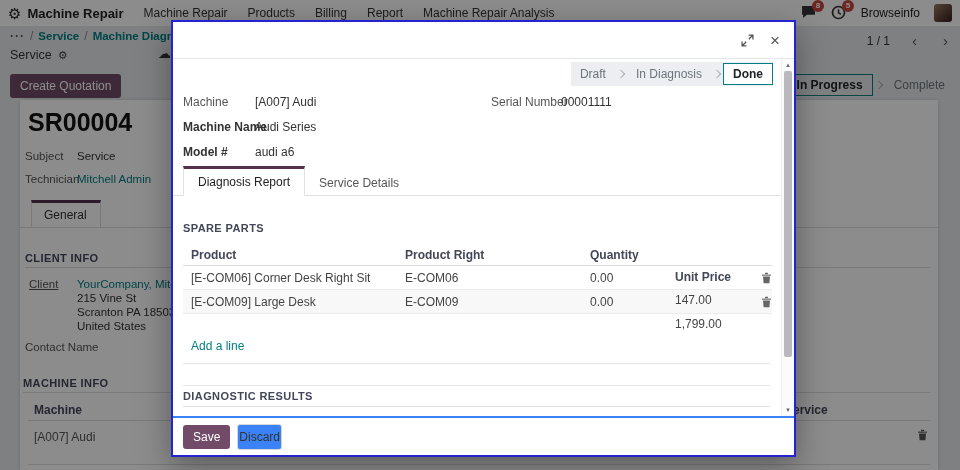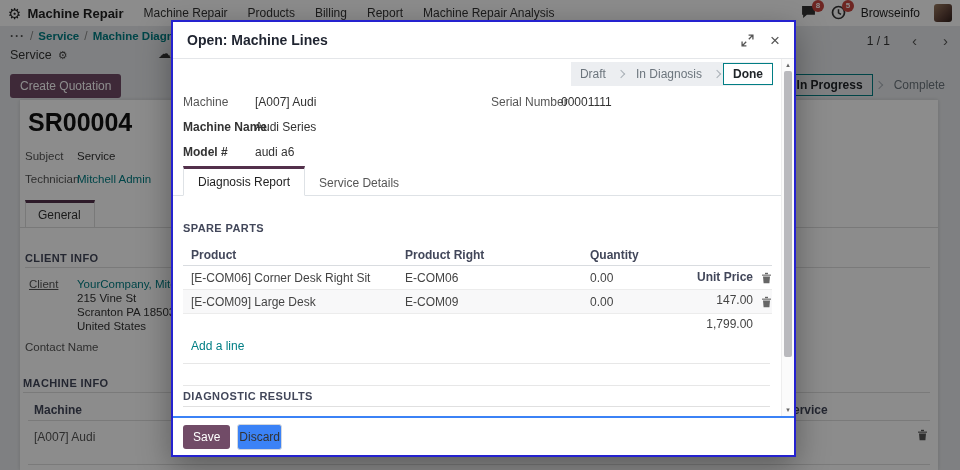--- a/index.html
+++ b/index.html
@@ -87,21 +87,21 @@
   .m-tab.active { background:#fff; border:1px solid #dee2e6; border-bottom:1px solid #fff;
                   border-top:3px solid #53304b; color:#222; }
 
   .sp-table { top:222px; left:10px; width:589px; font-size:12px; }
   .sp-row { display:flex; align-items:center; height:24px; border-bottom:1px solid #ececec; }
   .sp-row.head { height:22px; border-bottom:1px solid #d9dce0; }
   .sp-row.odd { background:#f8f8f9; }
   .c-product { width:222px; padding-left:8px; color:#444; overflow:hidden; white-space:nowrap; }
   .c-code { width:185px; color:#444; }
   .c-qty { width:85px; color:#444; }
-  .c-price { width:78px; text-align:right; color:#444;margin-top:44px; }
+  .c-price { width:78px; text-align:left; color:#444;margin-top:44px; }
   .c-trash { width:19px; display:flex; justify-content:flex-end; }
   .sp-row.head .c-product,.sp-row.head .c-code { font-weight:bold; color:#42475a; }
   .sp-row.head .c-qty,.sp-row.head .c-price { font-weight:bold; color:#42475a; }
   .addline { top:317px; left:18px; font-size:12px; color:#017e84; }
   .tbl-bottom { top:341px; left:10px; right:24px; height:1px; background:#e7e7e7; }
   .mid-hr { top:363px; left:10px; right:24px; height:1px; background:#e7e7e7; }
   .diag-title { top:368px; left:10px; }
   .diag-hr { top:384px; left:10px; right:24px; height:1px; background:#e0e0e0; }
 
   .m-scrollbar { top:37px; right:0; bottom:39px; width:13px; background:#fbfbfb;
@@ -187,21 +187,21 @@
 
     <div class="sheet">
       <div class="abs sr-title">SR00004</div>
 
       <div class="abs fld-label" style="top:50px; left:5px;">Subject</div>
       <div class="abs fld-value" style="top:50px; left:57px;">Service</div>
 
       <div class="abs fld-label" style="top:73px; left:5px;">Technician</div>
       <div class="abs fld-value link" style="top:73px; left:57px;">Mitchell Admin</div>
 
-      <div class="abs tab-box" style="top:100px; left:5px;padding-left:12px;">General</div>
+      <div class="abs tab-box" style="top:100px; left:11px;padding-left:12px;">General</div>
       <div class="abs tabline" style="top:127px;"></div>
 
       <div class="abs section-title" style="top:152px; left:5px;">CLIENT INFO</div>
       <div class="abs hr" style="top:167px;"></div>
 
       <div class="abs fld-label" style="top:178px; left:9px;text-decoration:underline;">Client</div>
       <div class="abs fld-value link" style="top:178px; left:57px; white-space:nowrap;">YourCompany, Mitc</div>
       <div class="abs fld-value" style="top:192px; left:57px;">215 Vine St</div>
       <div class="abs fld-value" style="top:206px; left:57px;">Scranton PA 18503</div>
       <div class="abs fld-value" style="top:220px; left:57px;">United States</div>
@@ -223,21 +223,20 @@
       </svg>
       <div class="abs hr" style="top:364px; left:8px;"></div>
     </div>
   </div>
 
   <div class="overlay"></div>
 
   <div class="modal">
 
     <div class="abs modal-header">
-      <span class="modal-title">Open: Machine Lines</span>
       <div class="modal-header-icons">
         <svg width="13" height="13" viewBox="0 0 12 12">
           <path d="M7 1h4v4M11 1 7.2 4.8M5 11H1V7M1 11l3.8-3.8" stroke="#555" stroke-width="1.2" fill="none"></path>
         </svg>
         <span class="close-x">×</span>
       </div>
     </div>
 
     <div class="abs statusbar modal-statusbar">
       <span class="sb-step">Draft</span>

